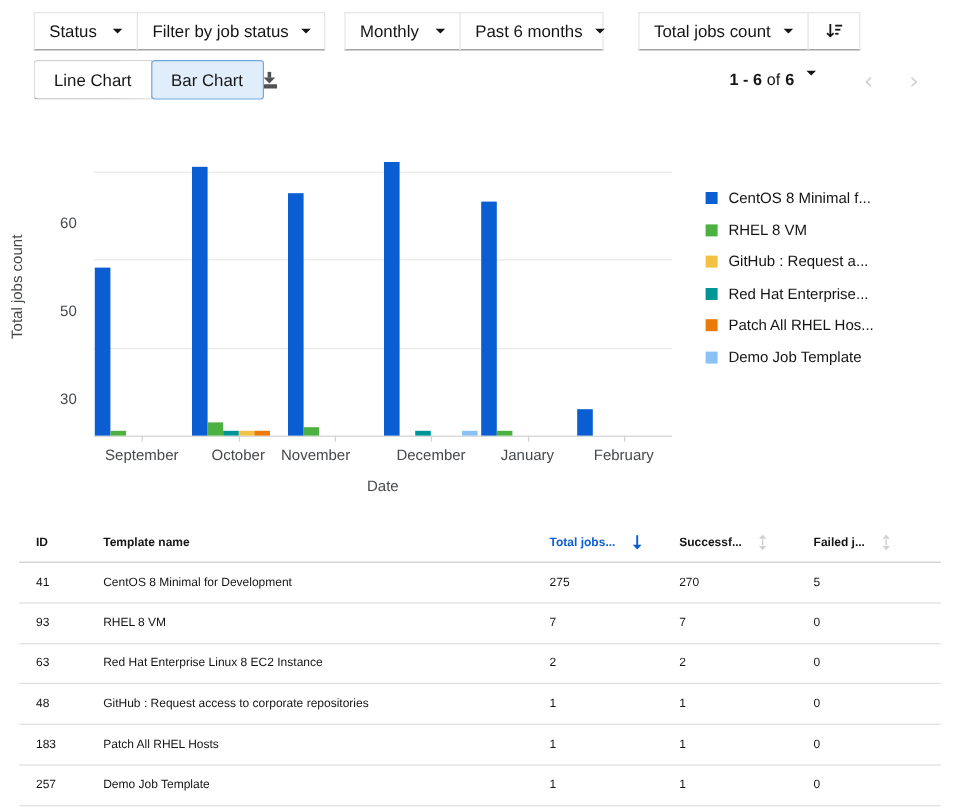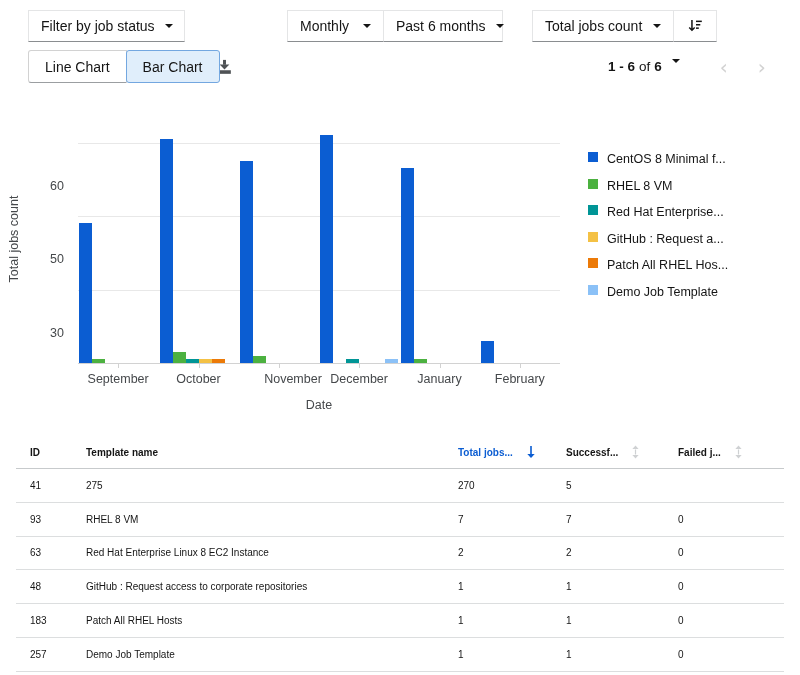--- a/index.html
+++ b/index.html
@@ -45,38 +45,42 @@
   #chart{position:absolute;left:0;top:100px;width:800px;height:335px;}
   .plot{position:absolute;left:78px;top:15px;width:482px;height:248px;border-bottom:1px solid #d2d2d2;}
   .gridline{position:absolute;left:0;width:100%;height:1px;background:#e8e8e8;}
   .bar{position:absolute;bottom:0;}
   .xtick{position:absolute;top:248px;width:1px;height:5px;background:#d2d2d2;}
   .ylab{position:absolute;width:38px;text-align:right;font-size:12.5px;color:#45484b;margin-top:44px;}
   .xlab{position:absolute;top:272px;width:82px;text-align:center;font-size:12.5px;color:#45484b;}
   .ytitle{position:absolute;left:-66px;top:132px;width:160px;text-align:center;font-size:12.5px;color:#45484b;transform:rotate(-90deg);}
   .xtitle{position:absolute;left:78px;top:298px;width:482px;text-align:center;font-size:12.5px;color:#45484b;}
   .legend{position:absolute;left:588px;top:52px;}
-  .legend-item{display:flex;align-items:flex-start;height:26.5px;cursor:pointer;}
+  .legend-item{display:flex;align-items:center;height:26.5px;cursor:pointer;}
   .legend-swatch{width:10px;height:10px;margin-right:9px;flex:0 0 auto;}
   .legend-label{font-size:12.5px;color:#151515;white-space:nowrap;}
   
   #jobtable{position:absolute;left:16px;top:436px;width:768px;font-size:10px;}
   .trow{display:grid;grid-template-columns:70px 372px 108px 112px 1fr;align-items:center;}
   .thead{height:32px;font-weight:bold;border-bottom:1px solid #c7cacc;}
   .tbody-row{height:32.8px;border-bottom:1px solid #dcdedf;}
   .tcell{padding-left:0;}
   .tcell.c0{padding-left:14px;}
   .th-sort{cursor:pointer;display:flex;align-items:center;}
   .th-sort.active{color:#0b5dd2;}
   .sort-ic{margin-left:12px;display:inline-flex;align-items:center;}
 </style>
 </head>
 <body>
 
 <div class="sel-group" style="left:28px;top:10px;">
+  <div class="sel" style="width:87px;">
+    <span>Status</span>
+    <span class="caret"></span>
+  </div>
   <div class="sel" style="width:157px;">
     <span>Filter by job status</span>
     <span class="caret"></span>
   </div>
 </div>
 
 <div class="sel-group" style="left:287px;top:10px;">
   <div class="sel" style="width:97px;">
     <span>Monthly</span>
     <span class="caret"></span>
@@ -163,42 +167,42 @@
       <div class="bar" style="left: 402.833px; width: 13px; height: 22px; background: rgb(11, 93, 210);"></div>
     </div>
   <div id="yticks">
       <div class="ylab" style="left: 26px; top: 181.519px;">30</div>
       <div class="ylab" style="left: 26px; top: 108.037px;">50</div>
       <div class="ylab" style="left: 26px; top: 34.5556px;">60</div>
     </div>
   <div id="xlabels">
       <div class="xlab" style="left: 77.1667px;">September</div>
       <div class="xlab" style="left: 157.5px;">October</div>
-      <div class="xlab" style="left: 252px;">November</div>
+      <div class="xlab" style="left: 222px;">November</div>
       <div class="xlab" style="left: 318.167px;">December</div>
       <div class="xlab" style="left: 398.5px;">January</div>
       <div class="xlab" style="left: 478.833px;">February</div>
     </div>
   <div class="xtitle">Date</div>
   <div class="legend" id="legend">
       <div class="legend-item">
         <span class="legend-swatch" style="background: rgb(11, 93, 210);"></span>
         <span class="legend-label">CentOS 8 Minimal f...</span>
       </div>
       <div class="legend-item">
         <span class="legend-swatch" style="background: rgb(76, 177, 64);"></span>
         <span class="legend-label">RHEL 8 VM</span>
       </div>
       <div class="legend-item">
+        <span class="legend-swatch" style="background: rgb(244, 193, 69);"></span>
+        <span class="legend-label">GitHub : Request a...</span>
+      </div>
+      <div class="legend-item">
         <span class="legend-swatch" style="background: rgb(0, 149, 150);"></span>
         <span class="legend-label">Red Hat Enterprise...</span>
-      </div>
-      <div class="legend-item">
-        <span class="legend-swatch" style="background: rgb(244, 193, 69);"></span>
-        <span class="legend-label">GitHub : Request a...</span>
       </div>
       <div class="legend-item">
         <span class="legend-swatch" style="background: rgb(236, 122, 8);"></span>
         <span class="legend-label">Patch All RHEL Hos...</span>
       </div>
       <div class="legend-item">
         <span class="legend-swatch" style="background: rgb(139, 193, 247);"></span>
         <span class="legend-label">Demo Job Template</span>
       </div>
     </div>
@@ -233,20 +237,21 @@
           <svg width="11" height="14" viewBox="0 0 11 14">
             <polygon points="5.5,0.5 8.6,4 2.4,4" fill="#cfd1d3"></polygon>
             <rect x="4.9" y="4.5" width="1.2" height="5" fill="#cfd1d3"></rect>
             <polygon points="5.5,13.5 2.4,10 8.6,10" fill="#cfd1d3"></polygon>
           </svg>
         </span>
       </div>
     </div>
     <div class="trow tbody-row">
       <div class="tcell c0">41</div>
+      <div class="tcell c1">CentOS 8 Minimal for Development</div>
       <div class="tcell c2">275</div>
       <div class="tcell c3">270</div>
       <div class="tcell c4">5</div>
     </div>
     <div class="trow tbody-row">
       <div class="tcell c0">93</div>
       <div class="tcell c1">RHEL 8 VM</div>
       <div class="tcell c2">7</div>
       <div class="tcell c3">7</div>
       <div class="tcell c4">0</div>

